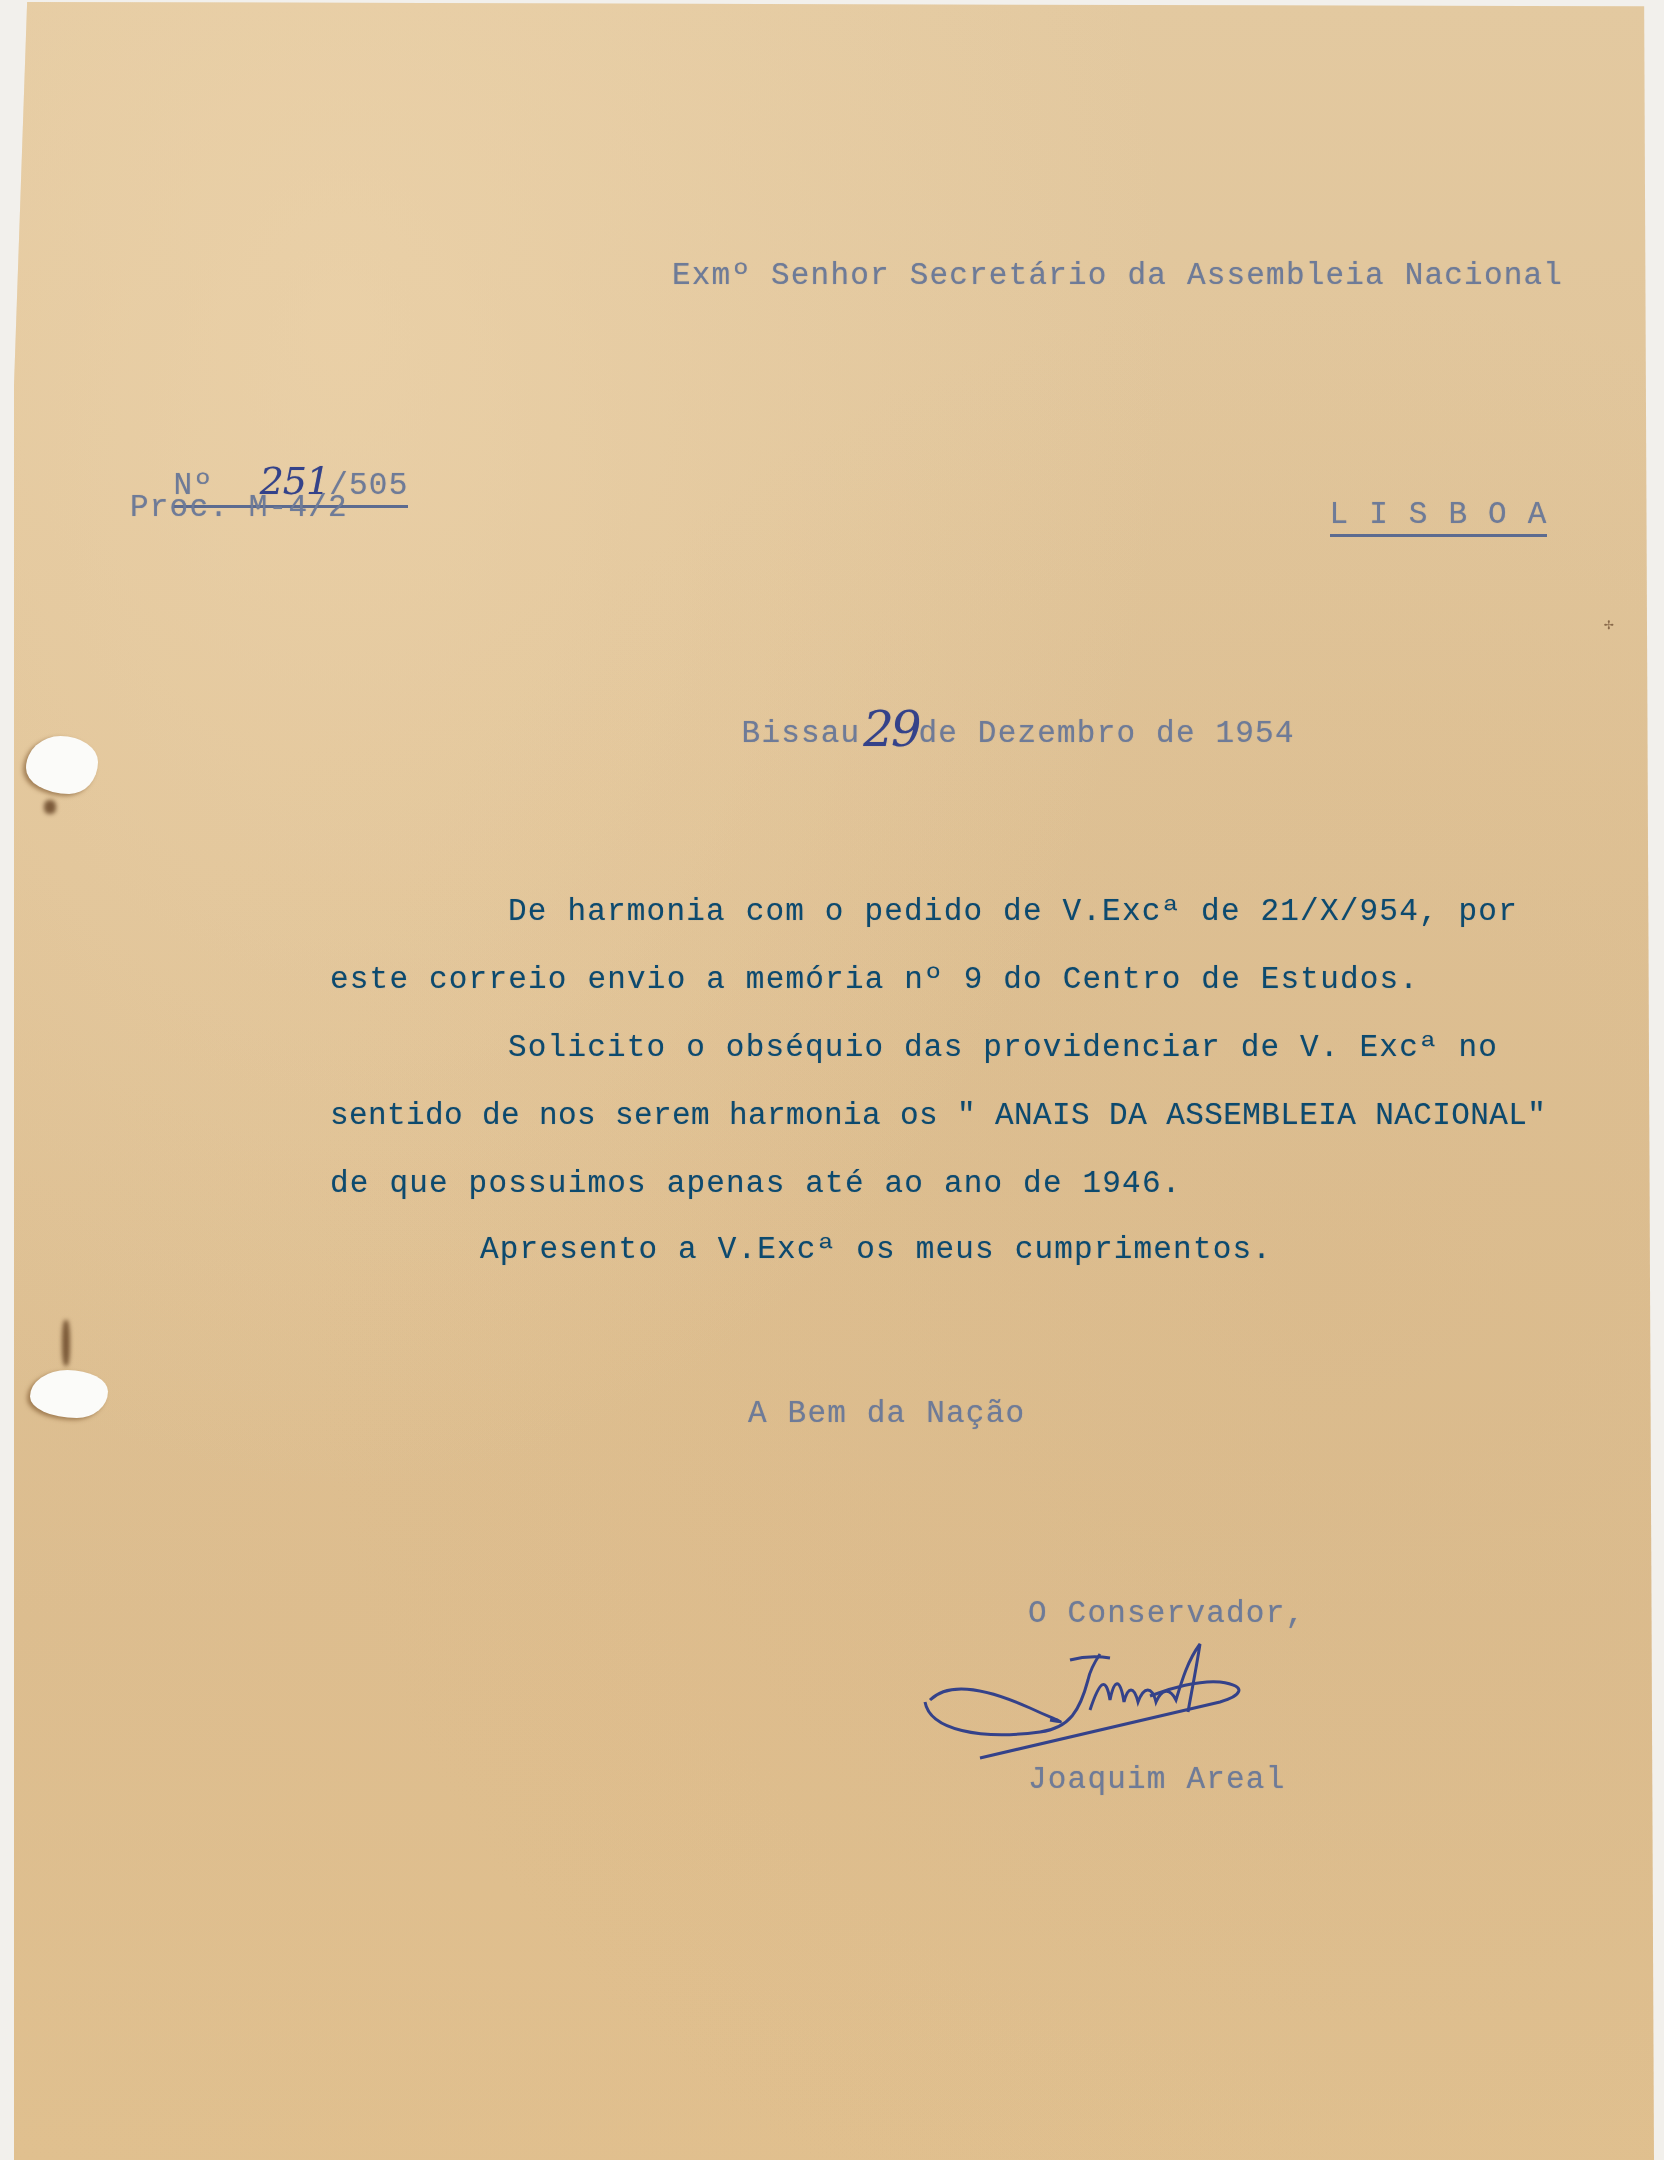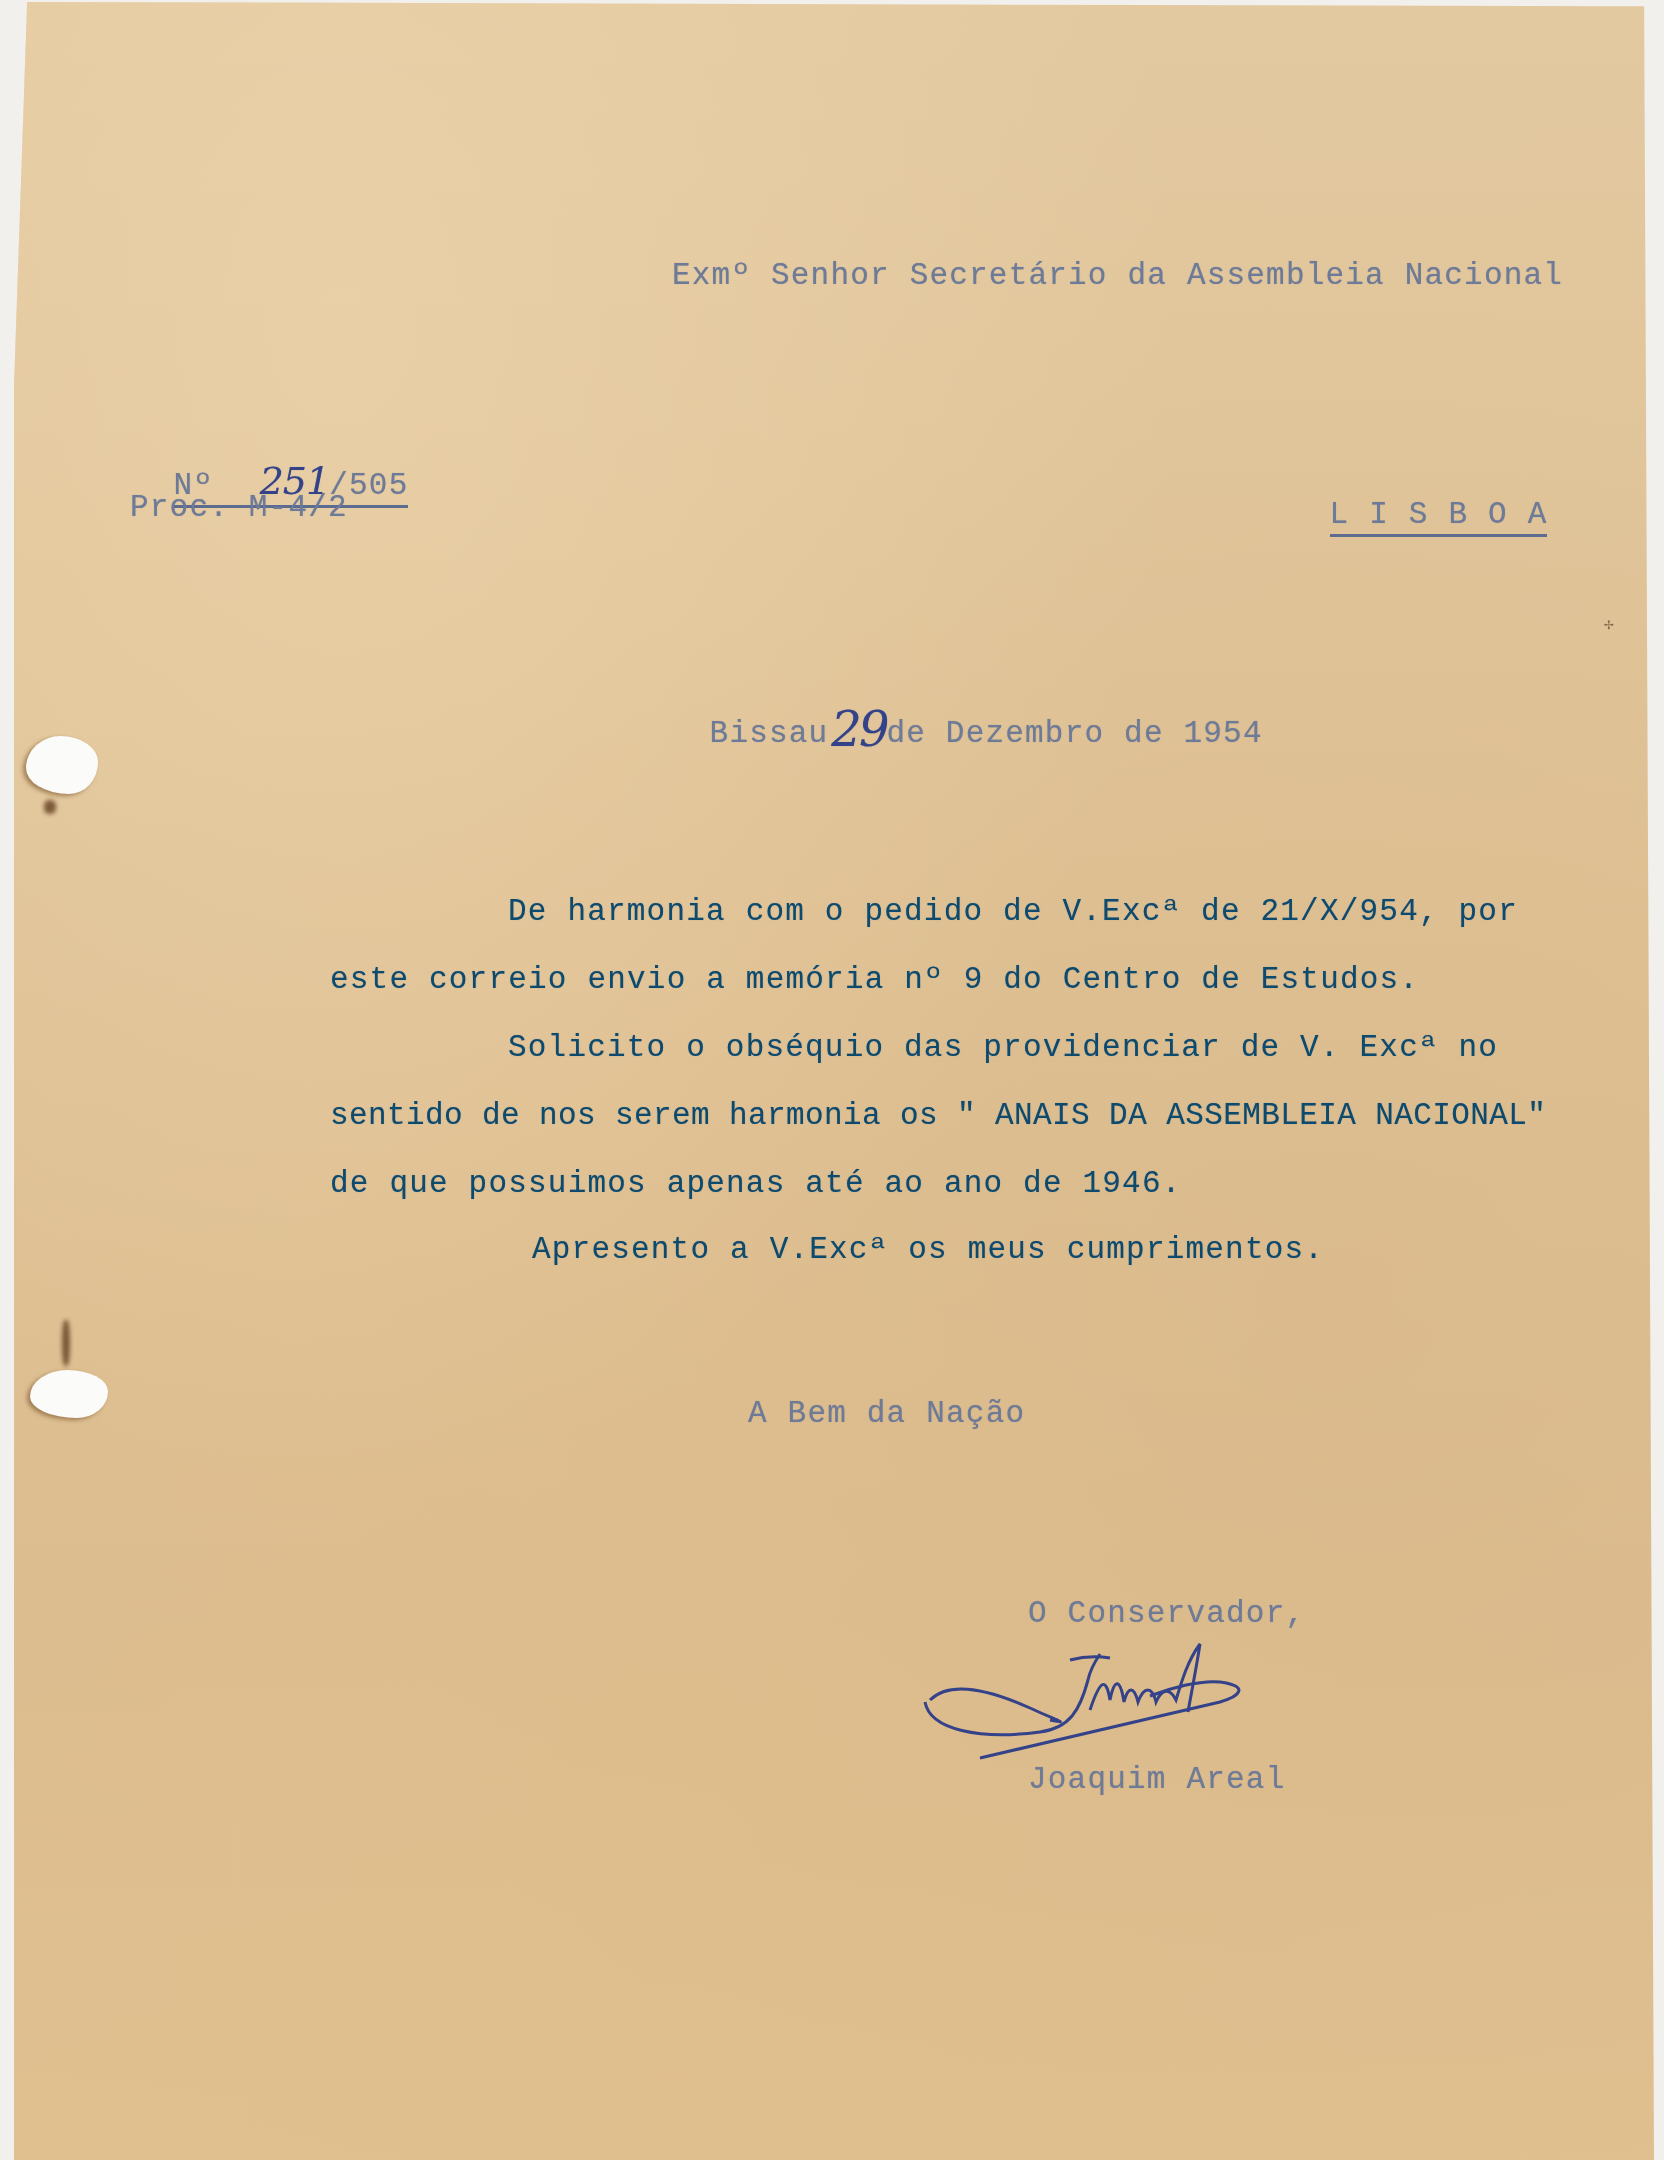--- a/index.html
+++ b/index.html
@@ -84,30 +84,30 @@
 <div class="tw" style="left:134px; top:424px;">
   <span class="underline"><span>Nº</span><span style="font-family:'DejaVu Serif',serif; font-style:italic; font-size:38px; color:#34428a; letter-spacing:-1px; display:inline-block; width:116px;">251</span><span>/505</span></span>
 </div>
 
 <div class="tw" style="left:130px; top:490px;">Proc. M-4/2</div>
 
 <div class="tw" style="left:1290px; top:462px;">
   <span class="underline">L I S B O A</span>
 </div>
 
-<div class="tw" style="left:670px; top:662px;">
+<div class="tw" style="left:702px; top:662px;">
   <span>Bissau</span><span style="font-family:'DejaVu Serif',serif; font-style:italic; font-size:48px; color:#34428a; letter-spacing:-3px; display:inline-block; width:58px; position:relative; top:4px;">29</span><span>de Dezembro de 1954</span>
 </div>
 
 <div class="tw bold" style="left:508px; top:894px;">De harmonia com o pedido de V.Excª de 21/X/954, por</div>
 <div class="tw bold" style="left:330px; top:962px;">este correio envio a memória nº 9 do Centro de Estudos.</div>
 <div class="tw bold" style="left:508px; top:1030px;">Solicito o obséquio das providenciar de V. Excª no</div>
 <div class="tw bold" style="left:330px; top:1098px; letter-spacing:0.4px;">sentido de nos serem harmonia os " ANAIS DA ASSEMBLEIA NACIONAL"</div>
 <div class="tw bold" style="left:330px; top:1166px;">de que possuimos apenas até ao ano de 1946.</div>
-<div class="tw bold" style="left:532px; top:1232px;">Apresento a V.Excª os meus cumprimentos.</div>
+<div class="tw bold" style="left:480px; top:1232px;">Apresento a V.Excª os meus cumprimentos.</div>
 
 <div class="tw" style="left:748px; top:1396px;">A Bem da Nação</div>
 
 <div class="tw" style="left:1028px; top:1596px;">O Conservador,</div>
 
 <svg class="signature" viewBox="0 0 360 140">
   <path d="M10 60 C 30 40, 70 50, 110 68 C 140 82, 150 84, 130 80" fill="none" stroke="#34428a" stroke-width="3"></path>
   <path d="M5 62 C 10 90, 60 100, 120 92 C 150 88, 160 70, 168 40 C 170 30, 176 20, 180 14" fill="none" stroke="#34428a" stroke-width="3"></path>
   <path d="M150 20 C 165 16, 178 16, 190 18" fill="none" stroke="#34428a" stroke-width="3"></path>
   <path d="M170 70 C 180 40, 186 36, 190 60 C 194 40, 200 36, 204 62 C 208 46, 214 46, 218 62 C 224 46, 232 46, 236 62 C 242 48, 250 48, 256 60 C 262 40, 268 20, 280 4 C 276 30, 270 60, 268 72" fill="none" stroke="#34428a" stroke-width="3"></path>

